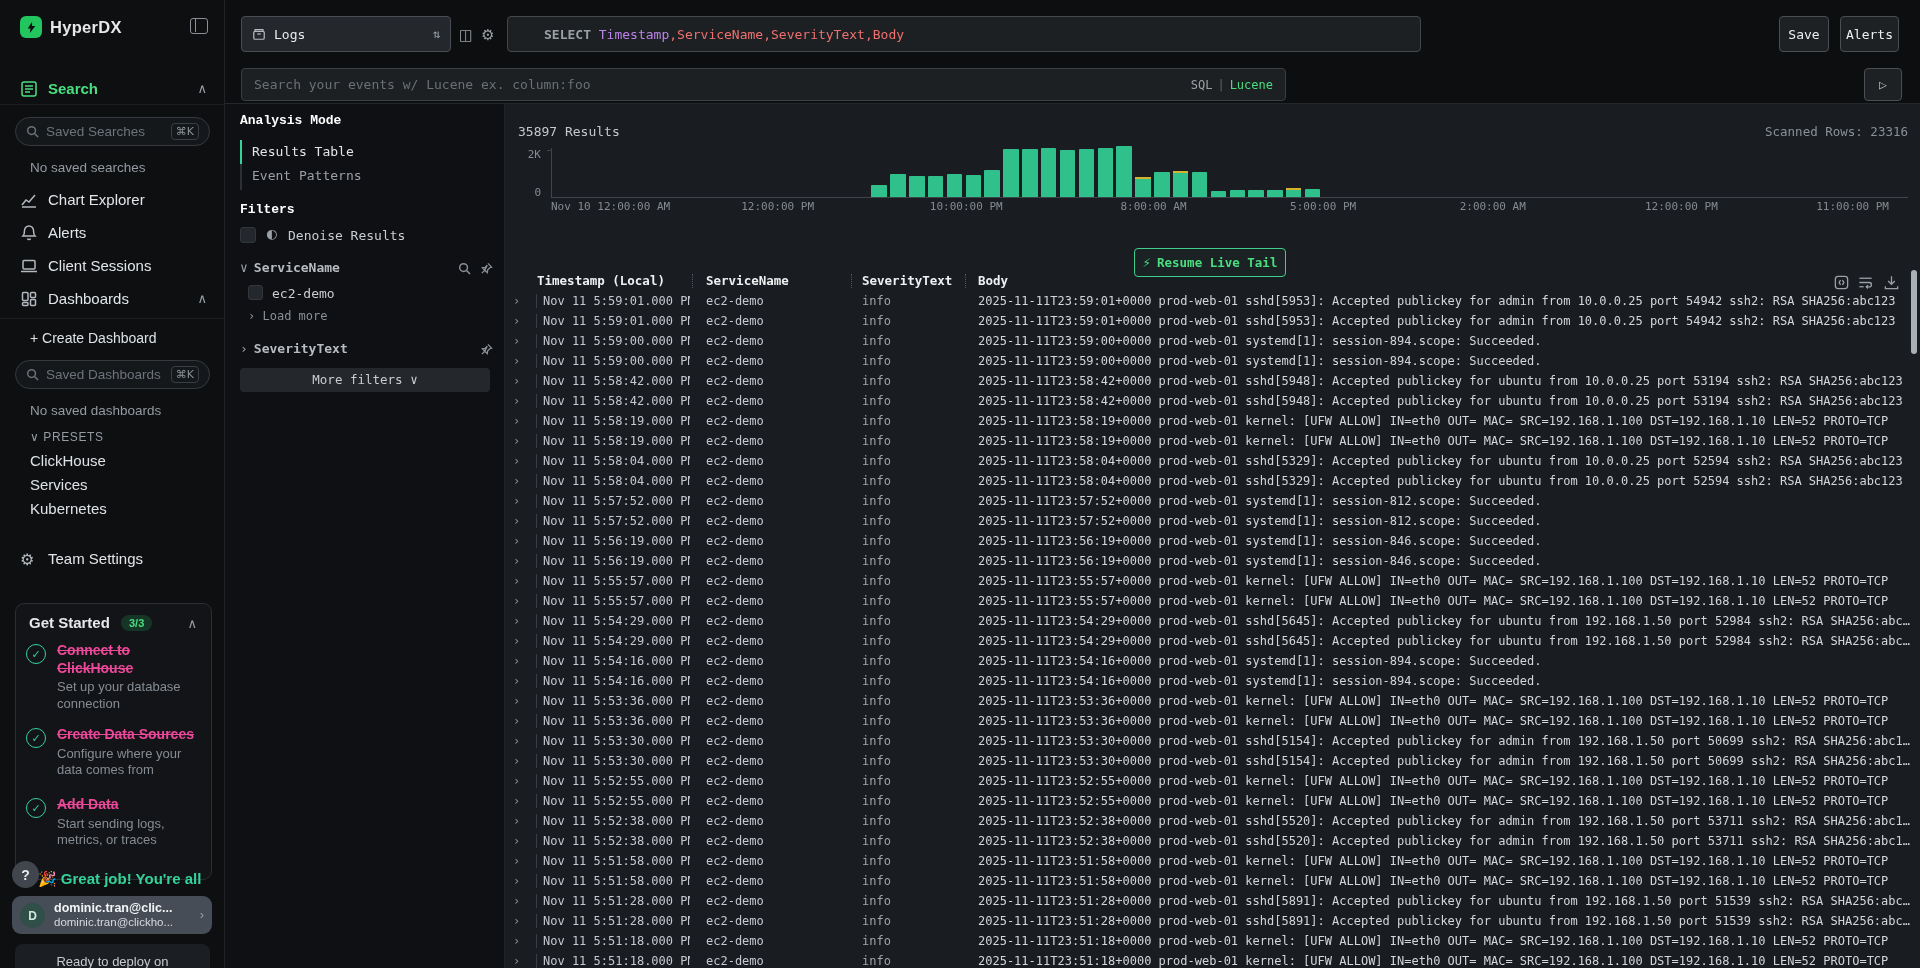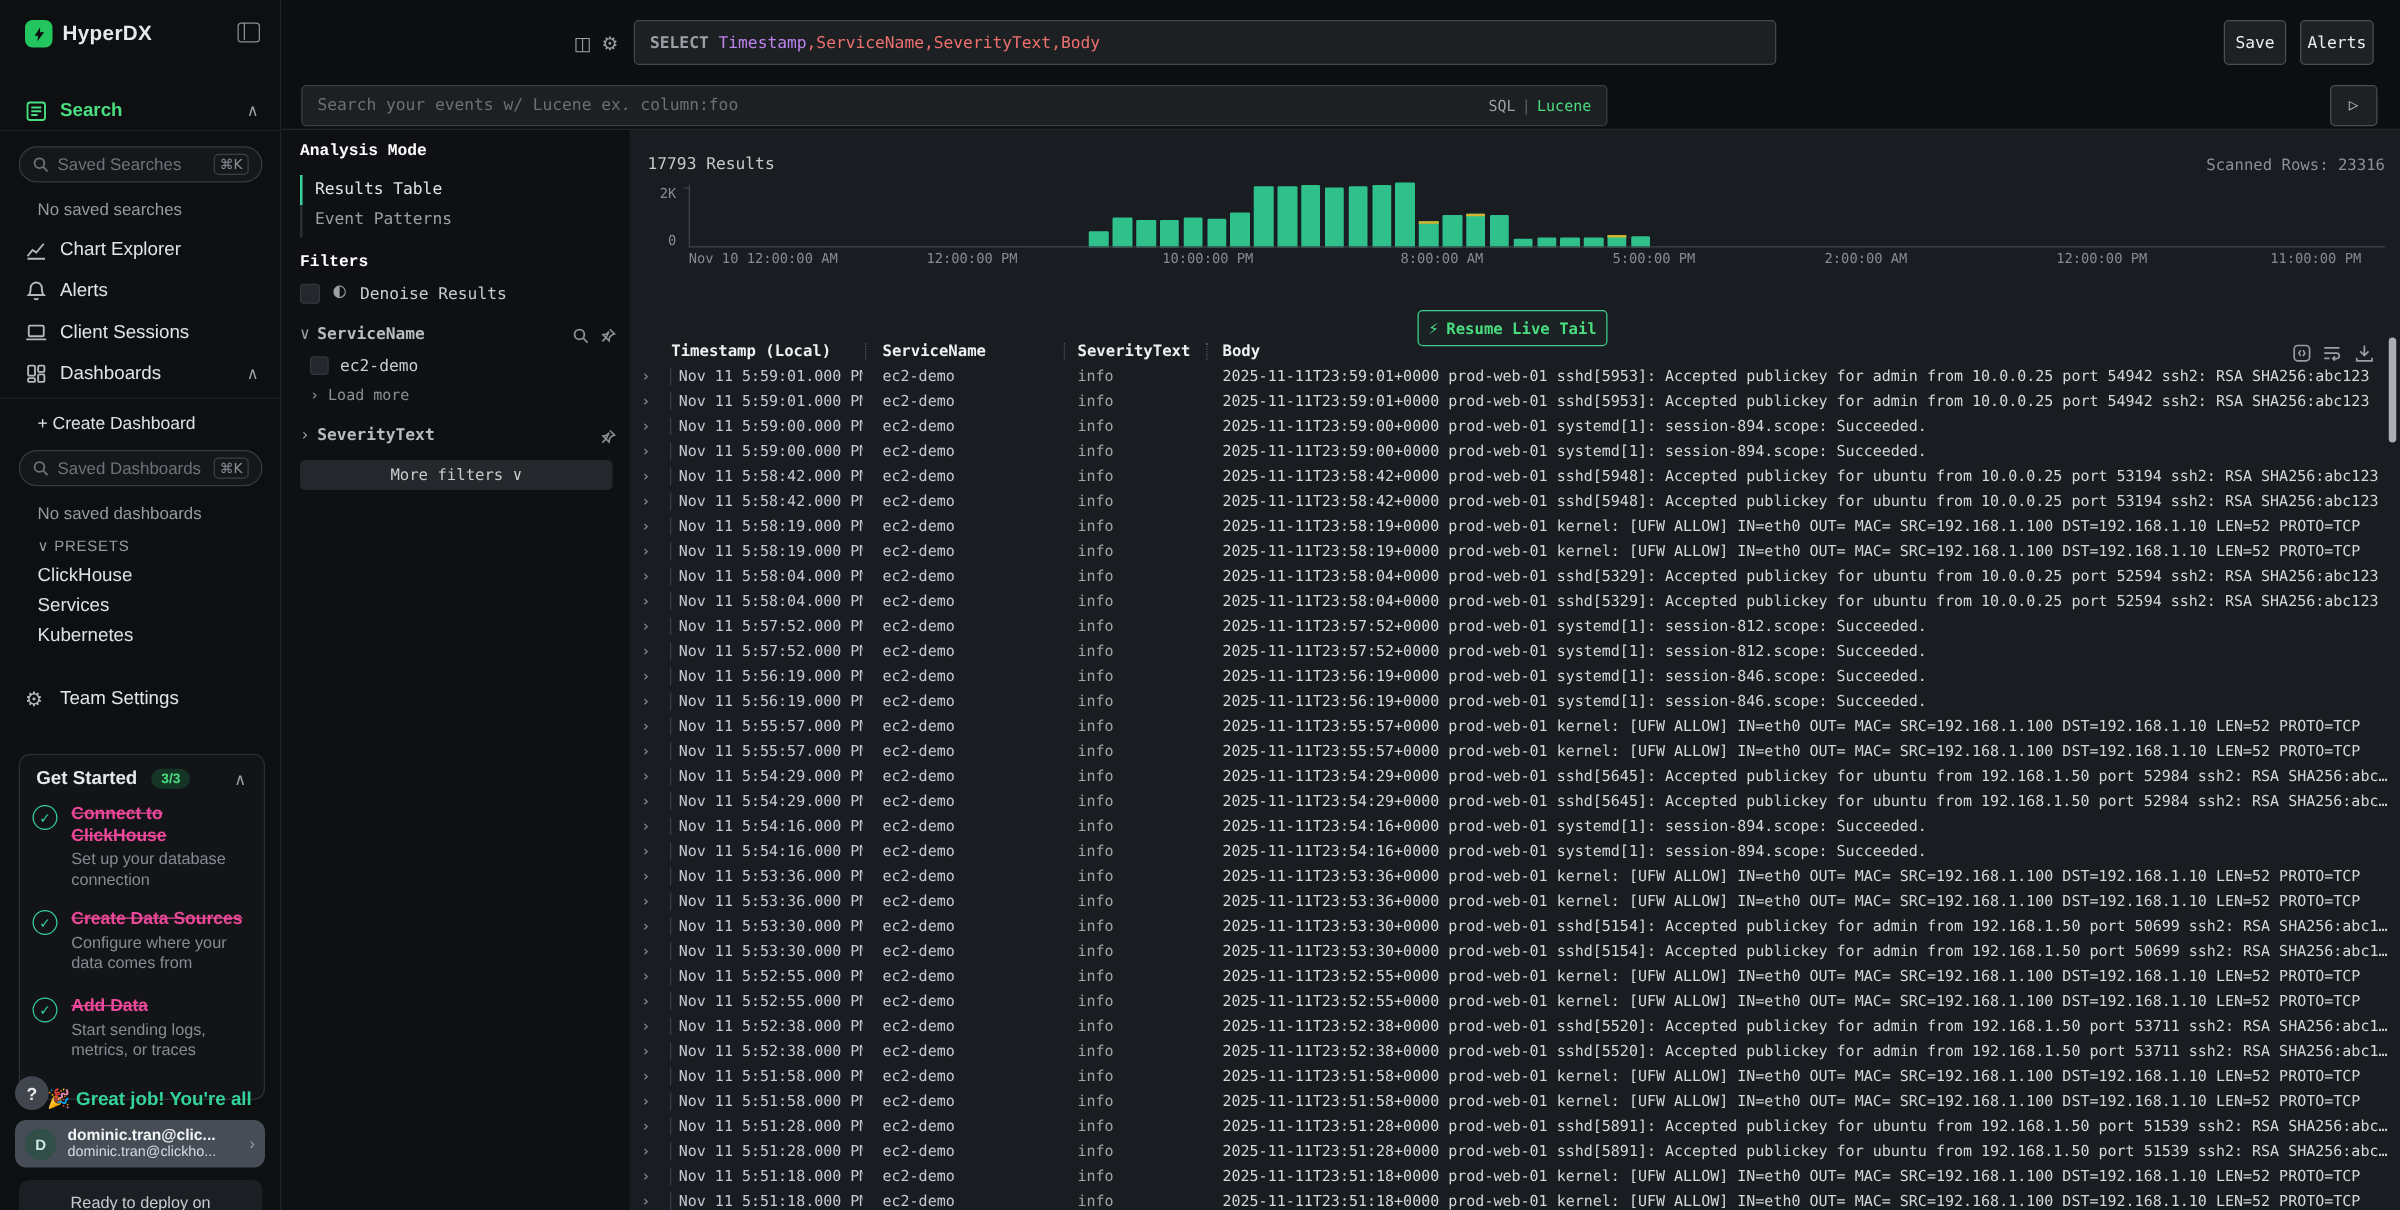--- a/index.html
+++ b/index.html
@@ -43,21 +43,21 @@
   #deploy-box { position:absolute; left:15px; top:944px; width:195px; height:28px; background:#1b1e22; border-radius:8px 8px 0 0; text-align:center; padding-top:10px; font-size:13px; color:#c8ccd1; }
 
   
   #topstrip { position:absolute; left:225px; top:0; width:1695px; height:104px; background:#0c0e10; border-bottom:1px solid #24282c; z-index:1; }
   .tbox { position:absolute; border:1px solid #3a3e43; border-radius:4px; background:#1d2023; display:flex; align-items:center; font-size:13px; }
   #source-select { left:16px; top:16px; width:210px; height:36px; background:#24272b; border-color:#4a4e54; padding:0 10px; gap:8px; color:#e8eaec; }
   #source-select .updown { margin-left:auto; color:#9aa0a6; font-size:12px; }
   .bare-ic { position:absolute; color:#9aa0a6; font-size:15px; width:18px; text-align:center; }
   #select-input { left:282px; top:16px; width:914px; height:36px; border-color:#43474b; padding:0 12px; }
   #orderby-input { left:1207px; top:16px; width:333px; height:36px; border-color:#43474b; padding:0 12px; }
-  .kw { color:#9aa0a5; font-weight:bold; white-space:pre; }
+  .kw { color:#9aa0a5; font-weight:bold; white-space:pre;margin-left:24px; }
   .code-purple { color:#bd83ec; }
   .code-red { color:#ef7070; }
   .tbtn { position:absolute; top:16px; height:36px; border:1px solid #4a4e52; border-radius:4px; background:#1e2124; color:#eceef0; font-size:13px; display:flex; align-items:center; justify-content:center; }
   #search-box { left:16px; top:68px; width:1045px; height:33px; }
   #search-box input { flex:1; background:transparent; border:none; outline:none; color:#c9ccd0; font-family:"DejaVu Sans Mono",monospace; font-size:13px; padding:0 12px; }
   #search-box input::placeholder { color:#6a7076; }
   #lang-toggle { position:absolute; right:12px; font-size:12px; color:#9aa0a5; }
   #lang-toggle .lucene { color:#4ade80; }
   #lang-toggle .sep { color:#5a6066; padding:0 5px; }
   #date-range { left:1266px; top:68px; width:366px; height:33px; padding:0 12px; gap:9px; color:#e8eaec; background:#202327; }
@@ -239,20 +239,29 @@
     <div id="user-card">
       <div id="user-avatar">D</div>
       <div id="user-name">dominic.tran@clic...</div>
       <div id="user-email">dominic.tran@clickho...</div>
       <span class="chev" style="top:11px;right:8px">›</span>
     </div>
     <div id="deploy-box">Ready to deploy on</div>
   </nav>
 
   <header id="topstrip" class="mono">
+    <div class="tbox" id="source-select">
+      <svg width="14" height="14" viewBox="0 0 16 16" fill="none" stroke="#b4b9bf" stroke-width="1.4">
+          <rect x="2" y="5" width="12" height="9" rx="1.5"></rect>
+          <path d="M3.5 5 v-2 h9 v2"></path>
+          <line x1="6" y1="8" x2="10" y2="8"></line>
+        </svg>
+      <span>Logs</span>
+      <span class="updown">⇅</span>
+    </div>
     <span class="bare-ic" style="left:232px;top:26px;font-family:'DejaVu Sans',sans-serif">◫</span>
     <span class="bare-ic" style="left:254px;top:26px;font-family:'DejaVu Sans',sans-serif">⚙</span>
 
     <div class="tbox" id="select-input">
       <span class="kw">SELECT </span>
         <span class="code-purple">Timestamp</span>
         <span class="code-red">,ServiceName,SeverityText,Body</span>
     </div>
     <button class="tbtn mono" style="left:1554px;width:50px">Save</button>
     <button class="tbtn mono" style="left:1615px;width:59px">Alerts</button>
@@ -296,21 +305,21 @@
     <span class="mini-ic" style="left:255px;top:239px">
         <svg width="13" height="13" viewBox="0 0 14 14" fill="none" stroke="#8a9096" stroke-width="1.4">
           <path d="M8.5 1.5 l4 4 -2 .7 -2.2 2.2 -.5 3 -2.6-2.6 -3.2 3.2 M5.2 8.8 l-2.6-2.6 3-.5 2.2-2.2 z"></path>
         </svg>
       </span>
 
     <div id="more-filters">More filters ∨</div>
   </aside>
 
   <main id="main">
-    <div id="result-count">17793 Results</div>
+    <div id="result-count">35897 Results</div>
     <div id="scanned-rows">Scanned Rows: 23316</div>
 
     <span class="ylab" style="left:6px;top:44px">2K</span>
     <span class="ylab" style="left:6px;top:82px">0</span>
     <div id="chart">
       <div class="axis-y"></div>
       <div class="tick2k"></div>
       <div id="bars">
           <div class="bar" style="left: 23.6111%; width: 1.13889%; height: 12.96px; background: rgb(47, 192, 139);"></div>
           <div class="bar" style="left: 25%; width: 1.13889%; height: 23.52px; background: rgb(47, 192, 139);"></div>

